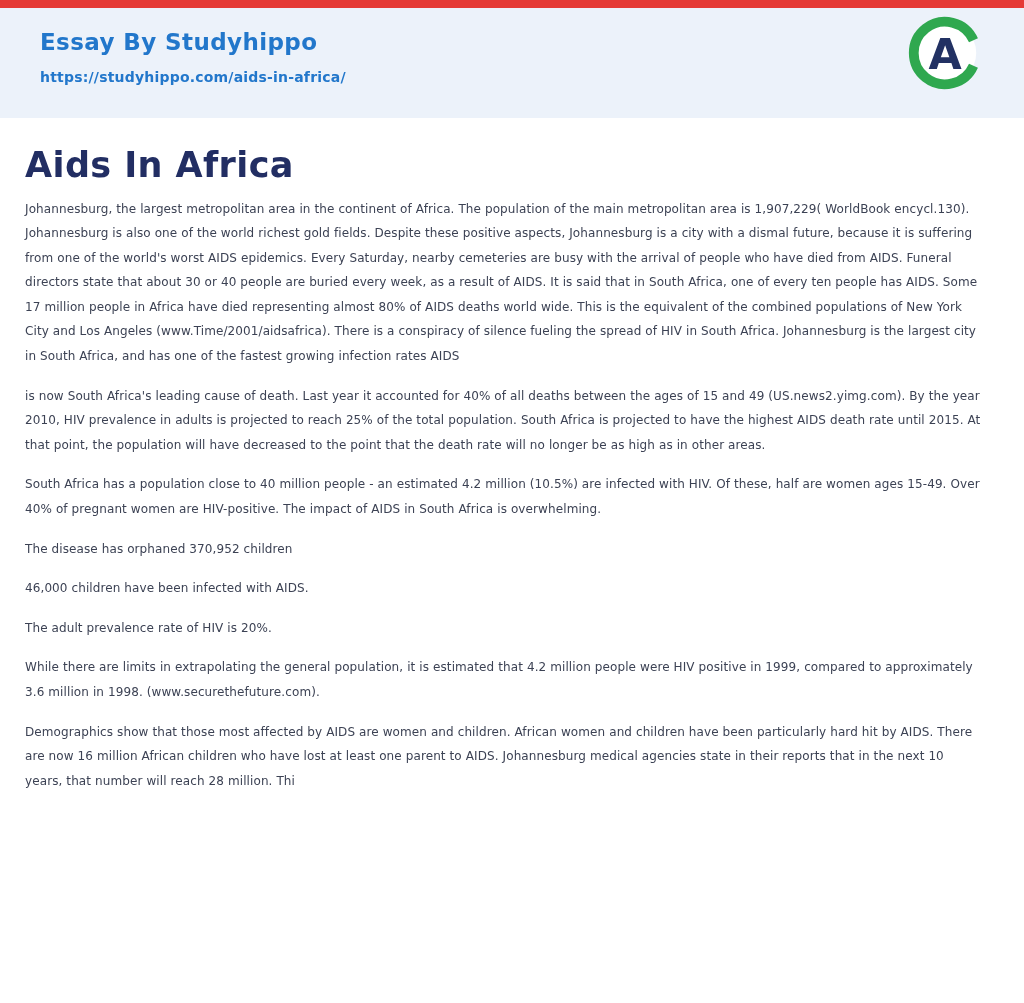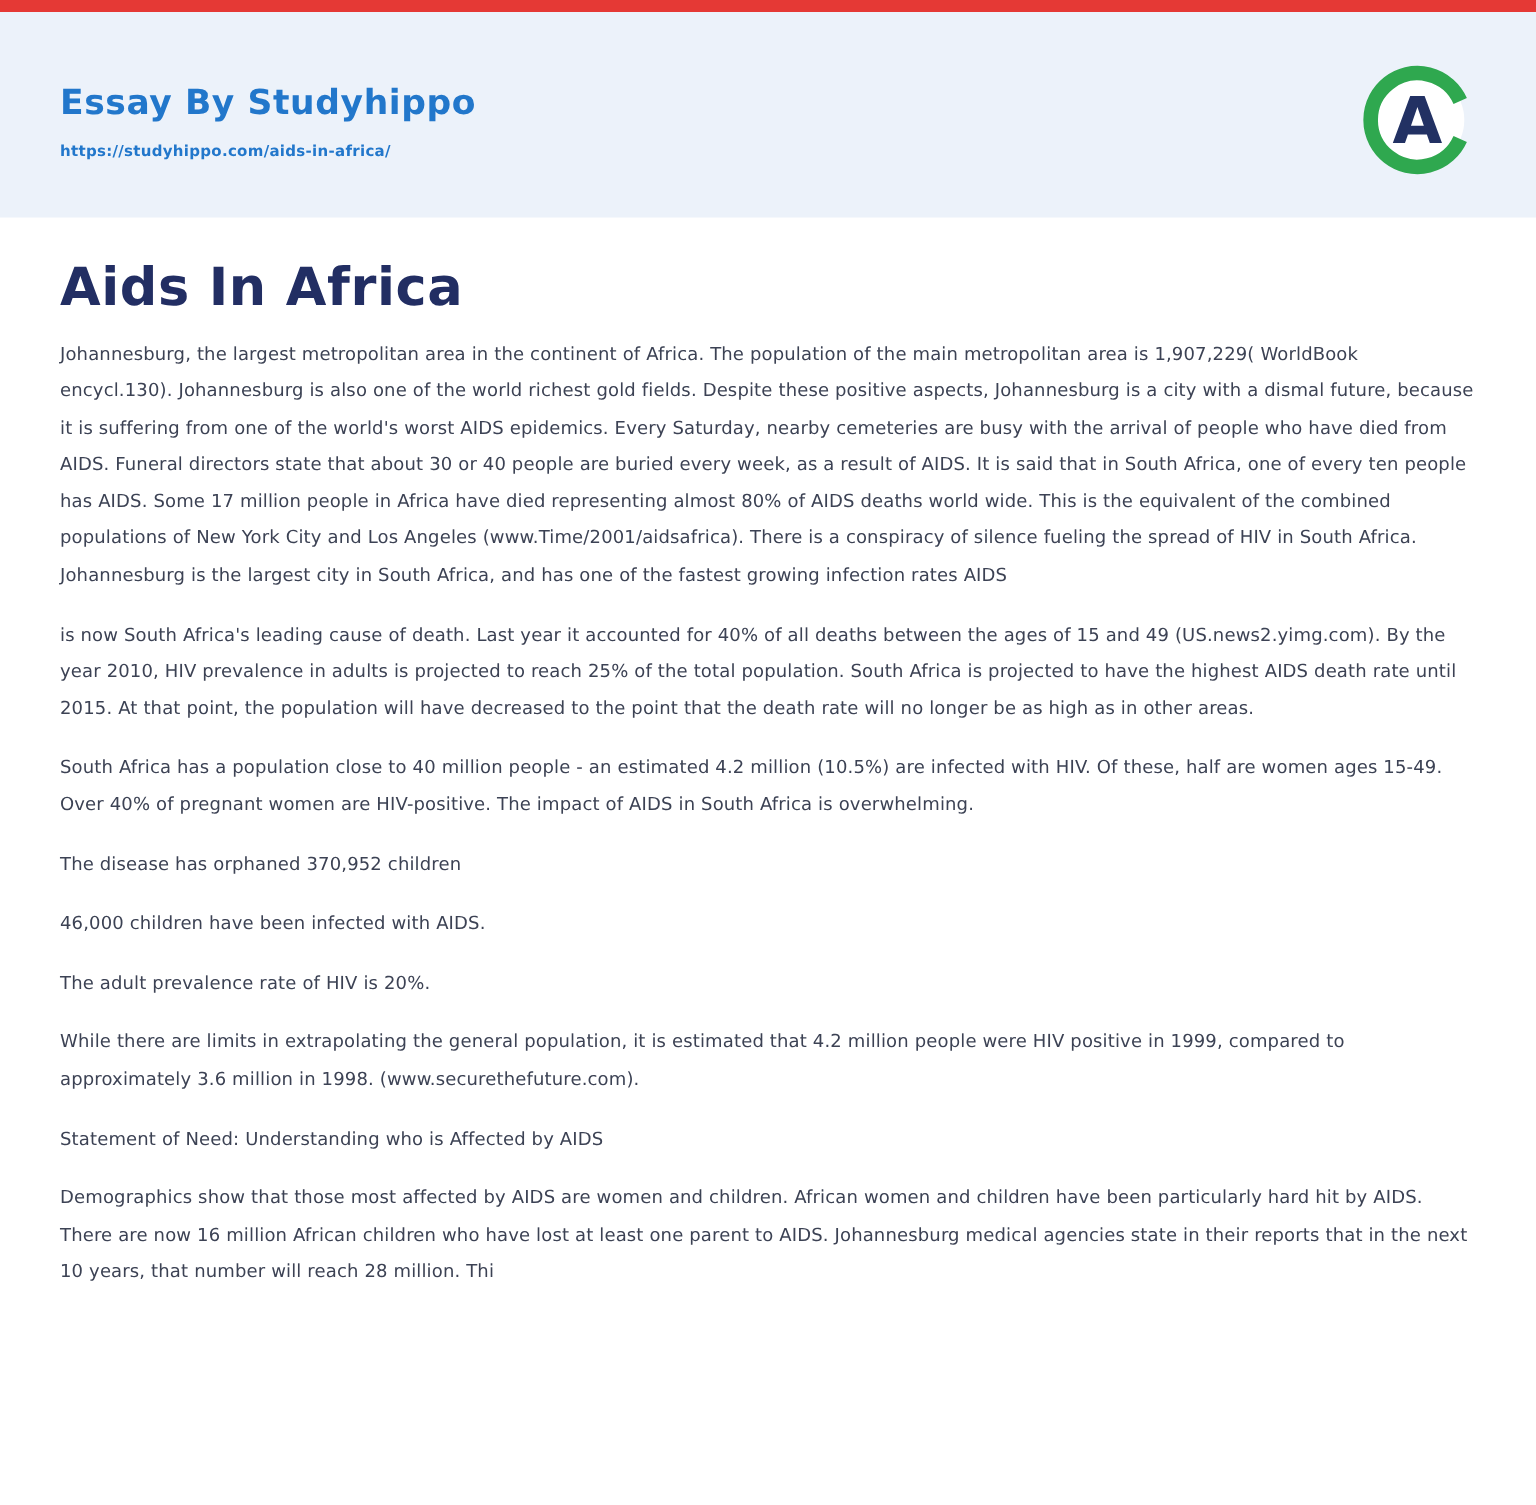--- a/index.html
+++ b/index.html
@@ -12,37 +12,37 @@
     background: #ffffff;
     font-family: "DejaVu Sans", "Liberation Sans", sans-serif;
   }
   .top-bar {
     height: 8px;
     width: 100%;
     background: var(--top-bar-color, #e53935);
   }
   header.site-header {
     background: var(--header-bg, #ecf2fa);
-    padding: 49px 40px 26px 40px;
+    padding: 22px 40px 26px 40px;
     display: flex;
     justify-content: space-between;
     align-items: flex-start;
   }
   .site-title {
     color: var(--brand-blue, #2277cb);
     font-size: 23px;
     font-weight: 700;
     letter-spacing: 0.4px;
     line-height: 1.1;
   }
   .page-url {
     display: inline-block;
     margin-top: 14px;
     color: var(--brand-blue, #2277cb);
-    font-size: 10px;
+    font-size: 14px;
     font-weight: 700;
     letter-spacing: 0.2px;
     text-decoration: none;
     cursor: pointer;
   }
   .logo {
     margin-top: -16px;
     margin-right: 0px;
     cursor: pointer;
   }
@@ -54,21 +54,21 @@
     stroke-width: 10;
     stroke-linecap: butt;
   }
   .logo-letter {
     fill: var(--logo-letter-color, #223163);
     font-family: "DejaVu Sans", sans-serif;
     font-weight: 700;
     font-size: 44px;
   }
   main.essay {
-    padding: 18px 40px 0 40px;
+    padding: 18px 40px 0 25px;
   }
   h1.essay-title {
     margin: 10px 0 12px 0;
     color: var(--title-navy, #222e63);
     font-size: 35px;
     font-weight: 700;
     letter-spacing: 0.4px;
     line-height: 1.1;
   }
   .essay p {
@@ -100,15 +100,14 @@
 
 <main class="essay">
   <h1 class="essay-title">Aids In Africa</h1>
   <p>Johannesburg, the largest metropolitan area in the continent of Africa. The population of the main metropolitan area is 1,907,229( WorldBook encycl.130). Johannesburg is also one of the world richest gold fields. Despite these positive aspects, Johannesburg is a city with a dismal future, because it is suffering from one of the world's worst AIDS epidemics. Every Saturday, nearby cemeteries are busy with the arrival of people who have died from AIDS. Funeral directors state that about 30 or 40 people are buried every week, as a result of AIDS. It is said that in South Africa, one of every ten people has AIDS. Some 17 million people in Africa have died representing almost 80% of AIDS deaths world wide. This is the equivalent of the combined populations of New York City and Los Angeles (www.Time/2001/aidsafrica). There is a conspiracy of silence fueling the spread of HIV in South Africa. Johannesburg is the largest city in South Africa, and has one of the fastest growing infection rates AIDS</p>
   <p>is now South Africa's leading cause of death. Last year it accounted for 40% of all deaths between the ages of 15 and 49 (US.news2.yimg.com). By the year 2010, HIV prevalence in adults is projected to reach 25% of the total population. South Africa is projected to have the highest AIDS death rate until 2015. At that point, the population will have decreased to the point that the death rate will no longer be as high as in other areas.</p>
   <p>South Africa has a population close to 40 million people - an estimated 4.2 million (10.5%) are infected with HIV. Of these, half are women ages 15-49. Over 40% of pregnant women are HIV-positive. The impact of AIDS in South Africa is overwhelming.</p>
   <p>The disease has orphaned 370,952 children</p>
   <p>46,000 children have been infected with AIDS.</p>
   <p>The adult prevalence rate of HIV is 20%.</p>
   <p>While there are limits in extrapolating the general population, it is estimated that 4.2 million people were HIV positive in 1999, compared to approximately 3.6 million in 1998. (www.securethefuture.com).</p>
-  <p>Statement of Need: Understanding who is Affected by AIDS</p>
   <p>Demographics show that those most affected by AIDS are women and children. African women and children have been particularly hard hit by AIDS. There are now 16 million African children who have lost at least one parent to AIDS. Johannesburg medical agencies state in their reports that in the next 10 years, that number will reach 28 million. Thi</p>
 </main>
 
 </body></html>

